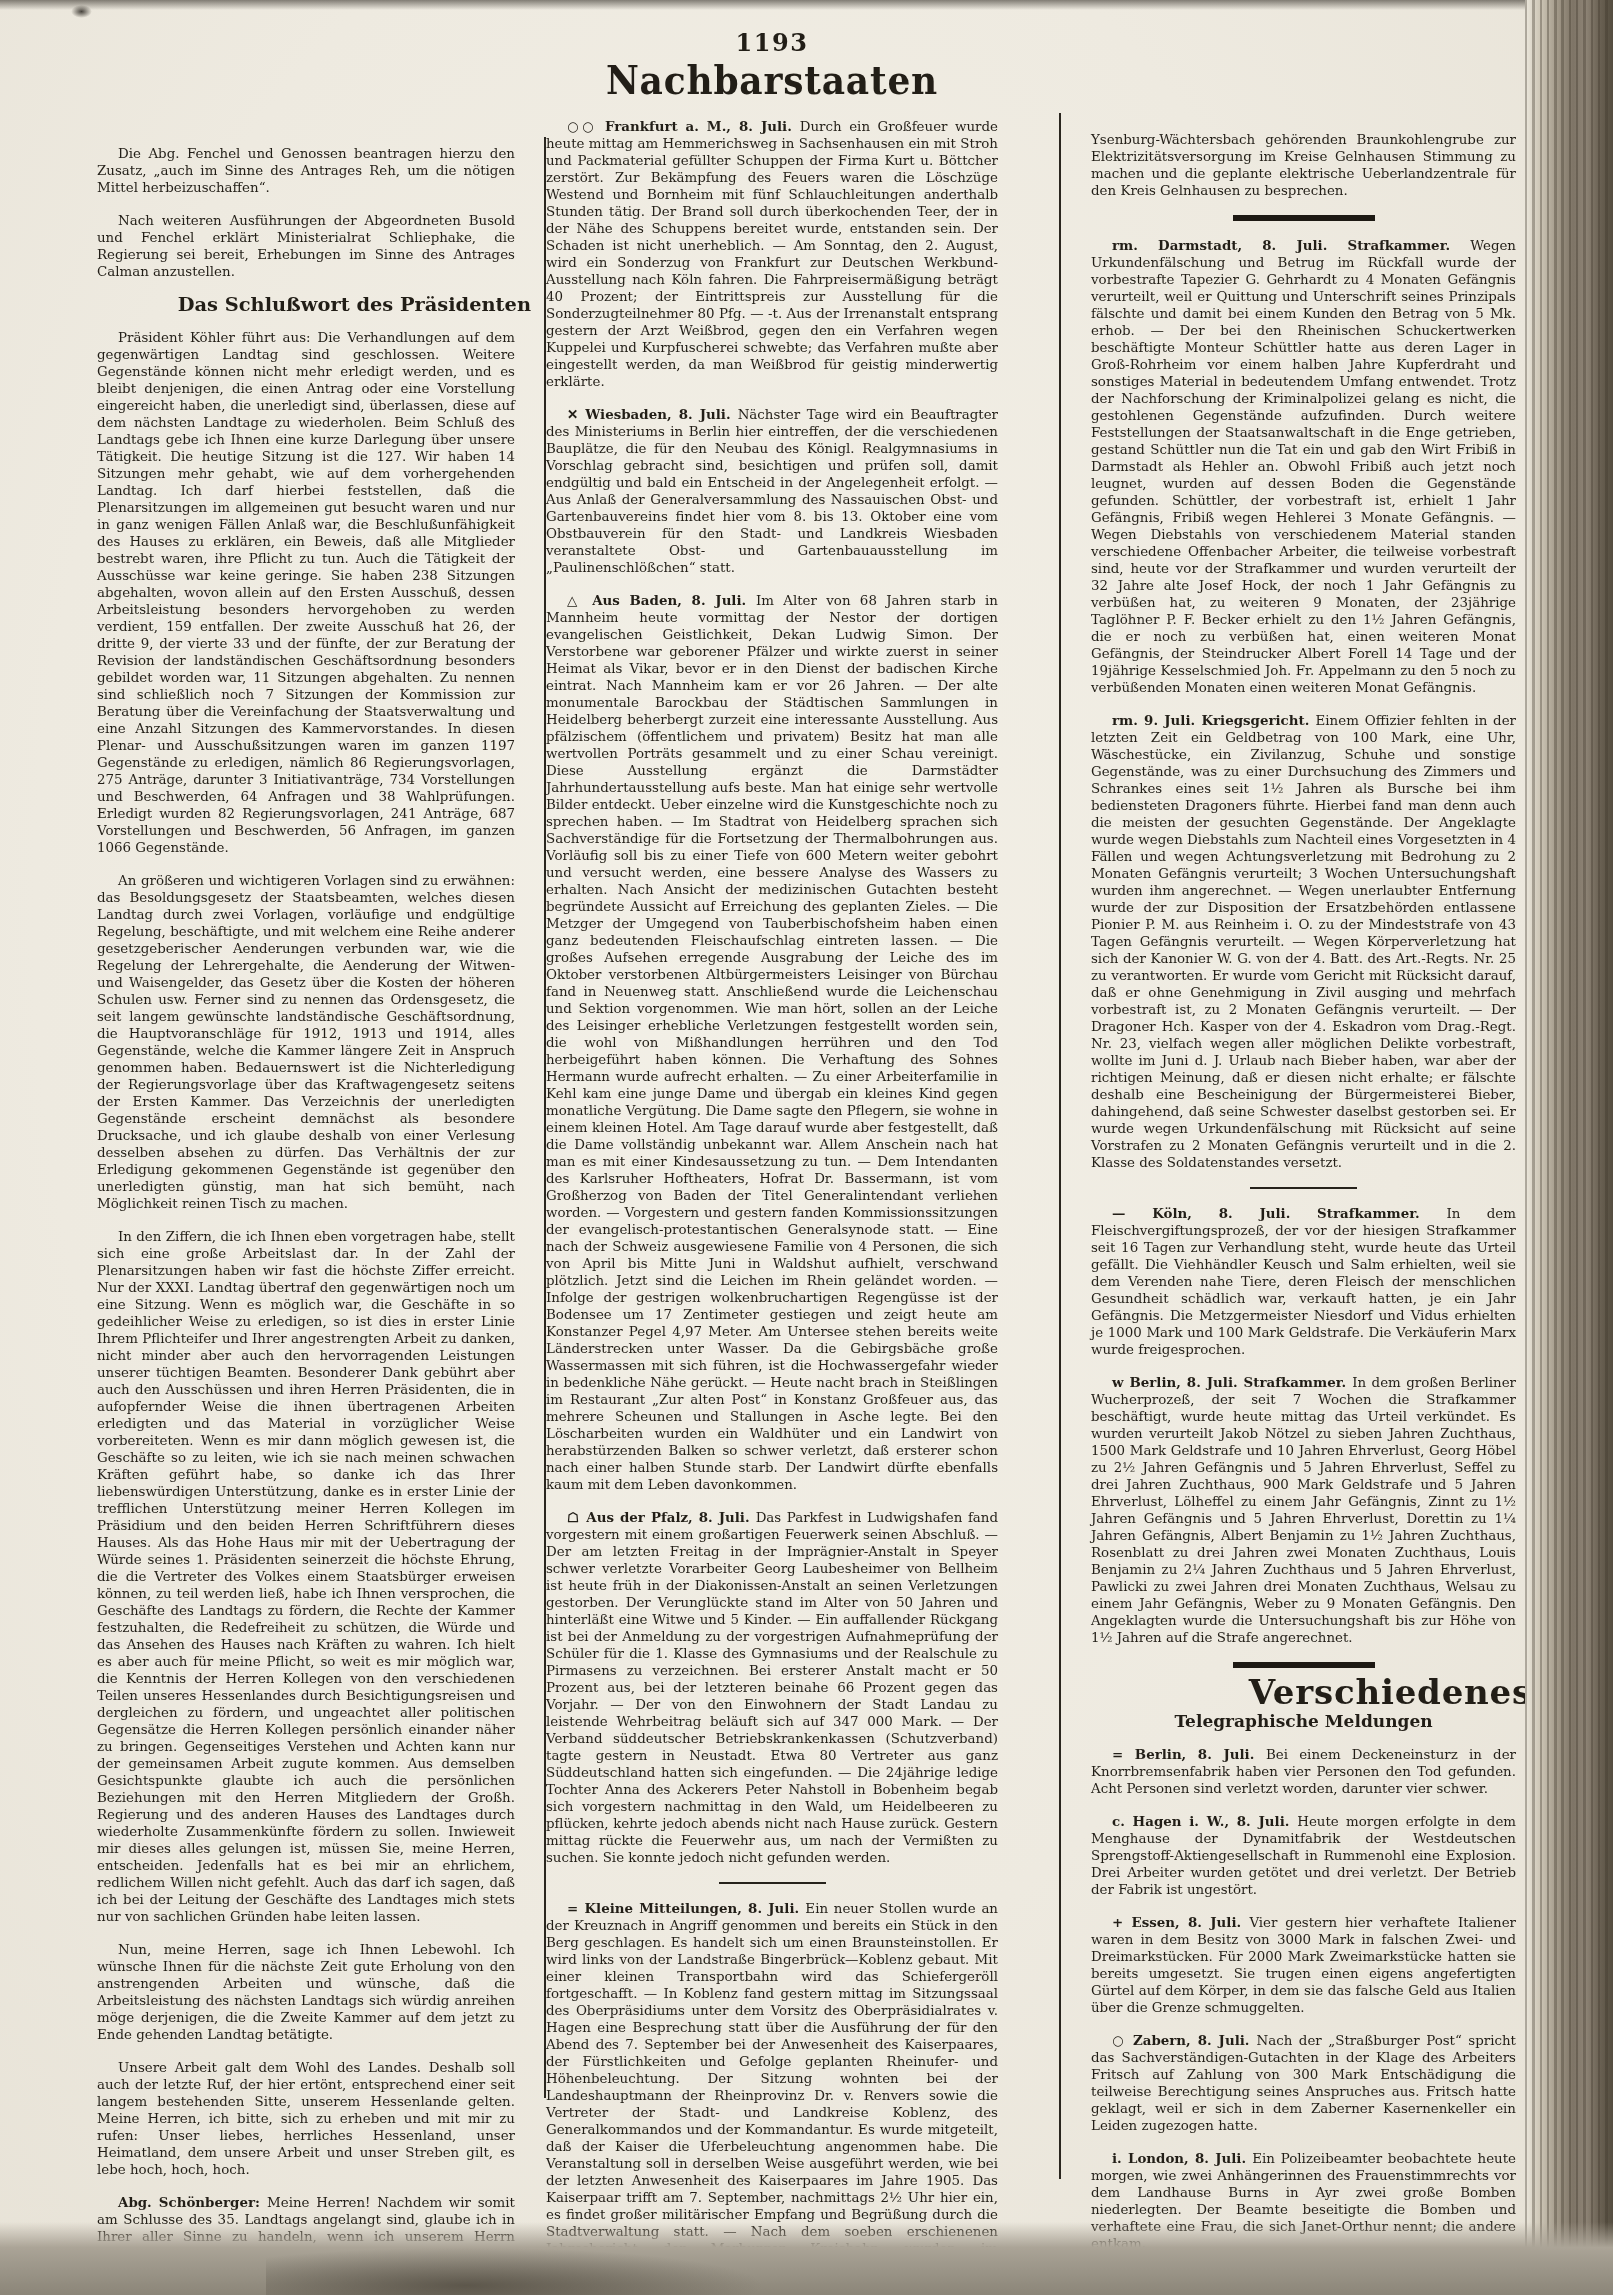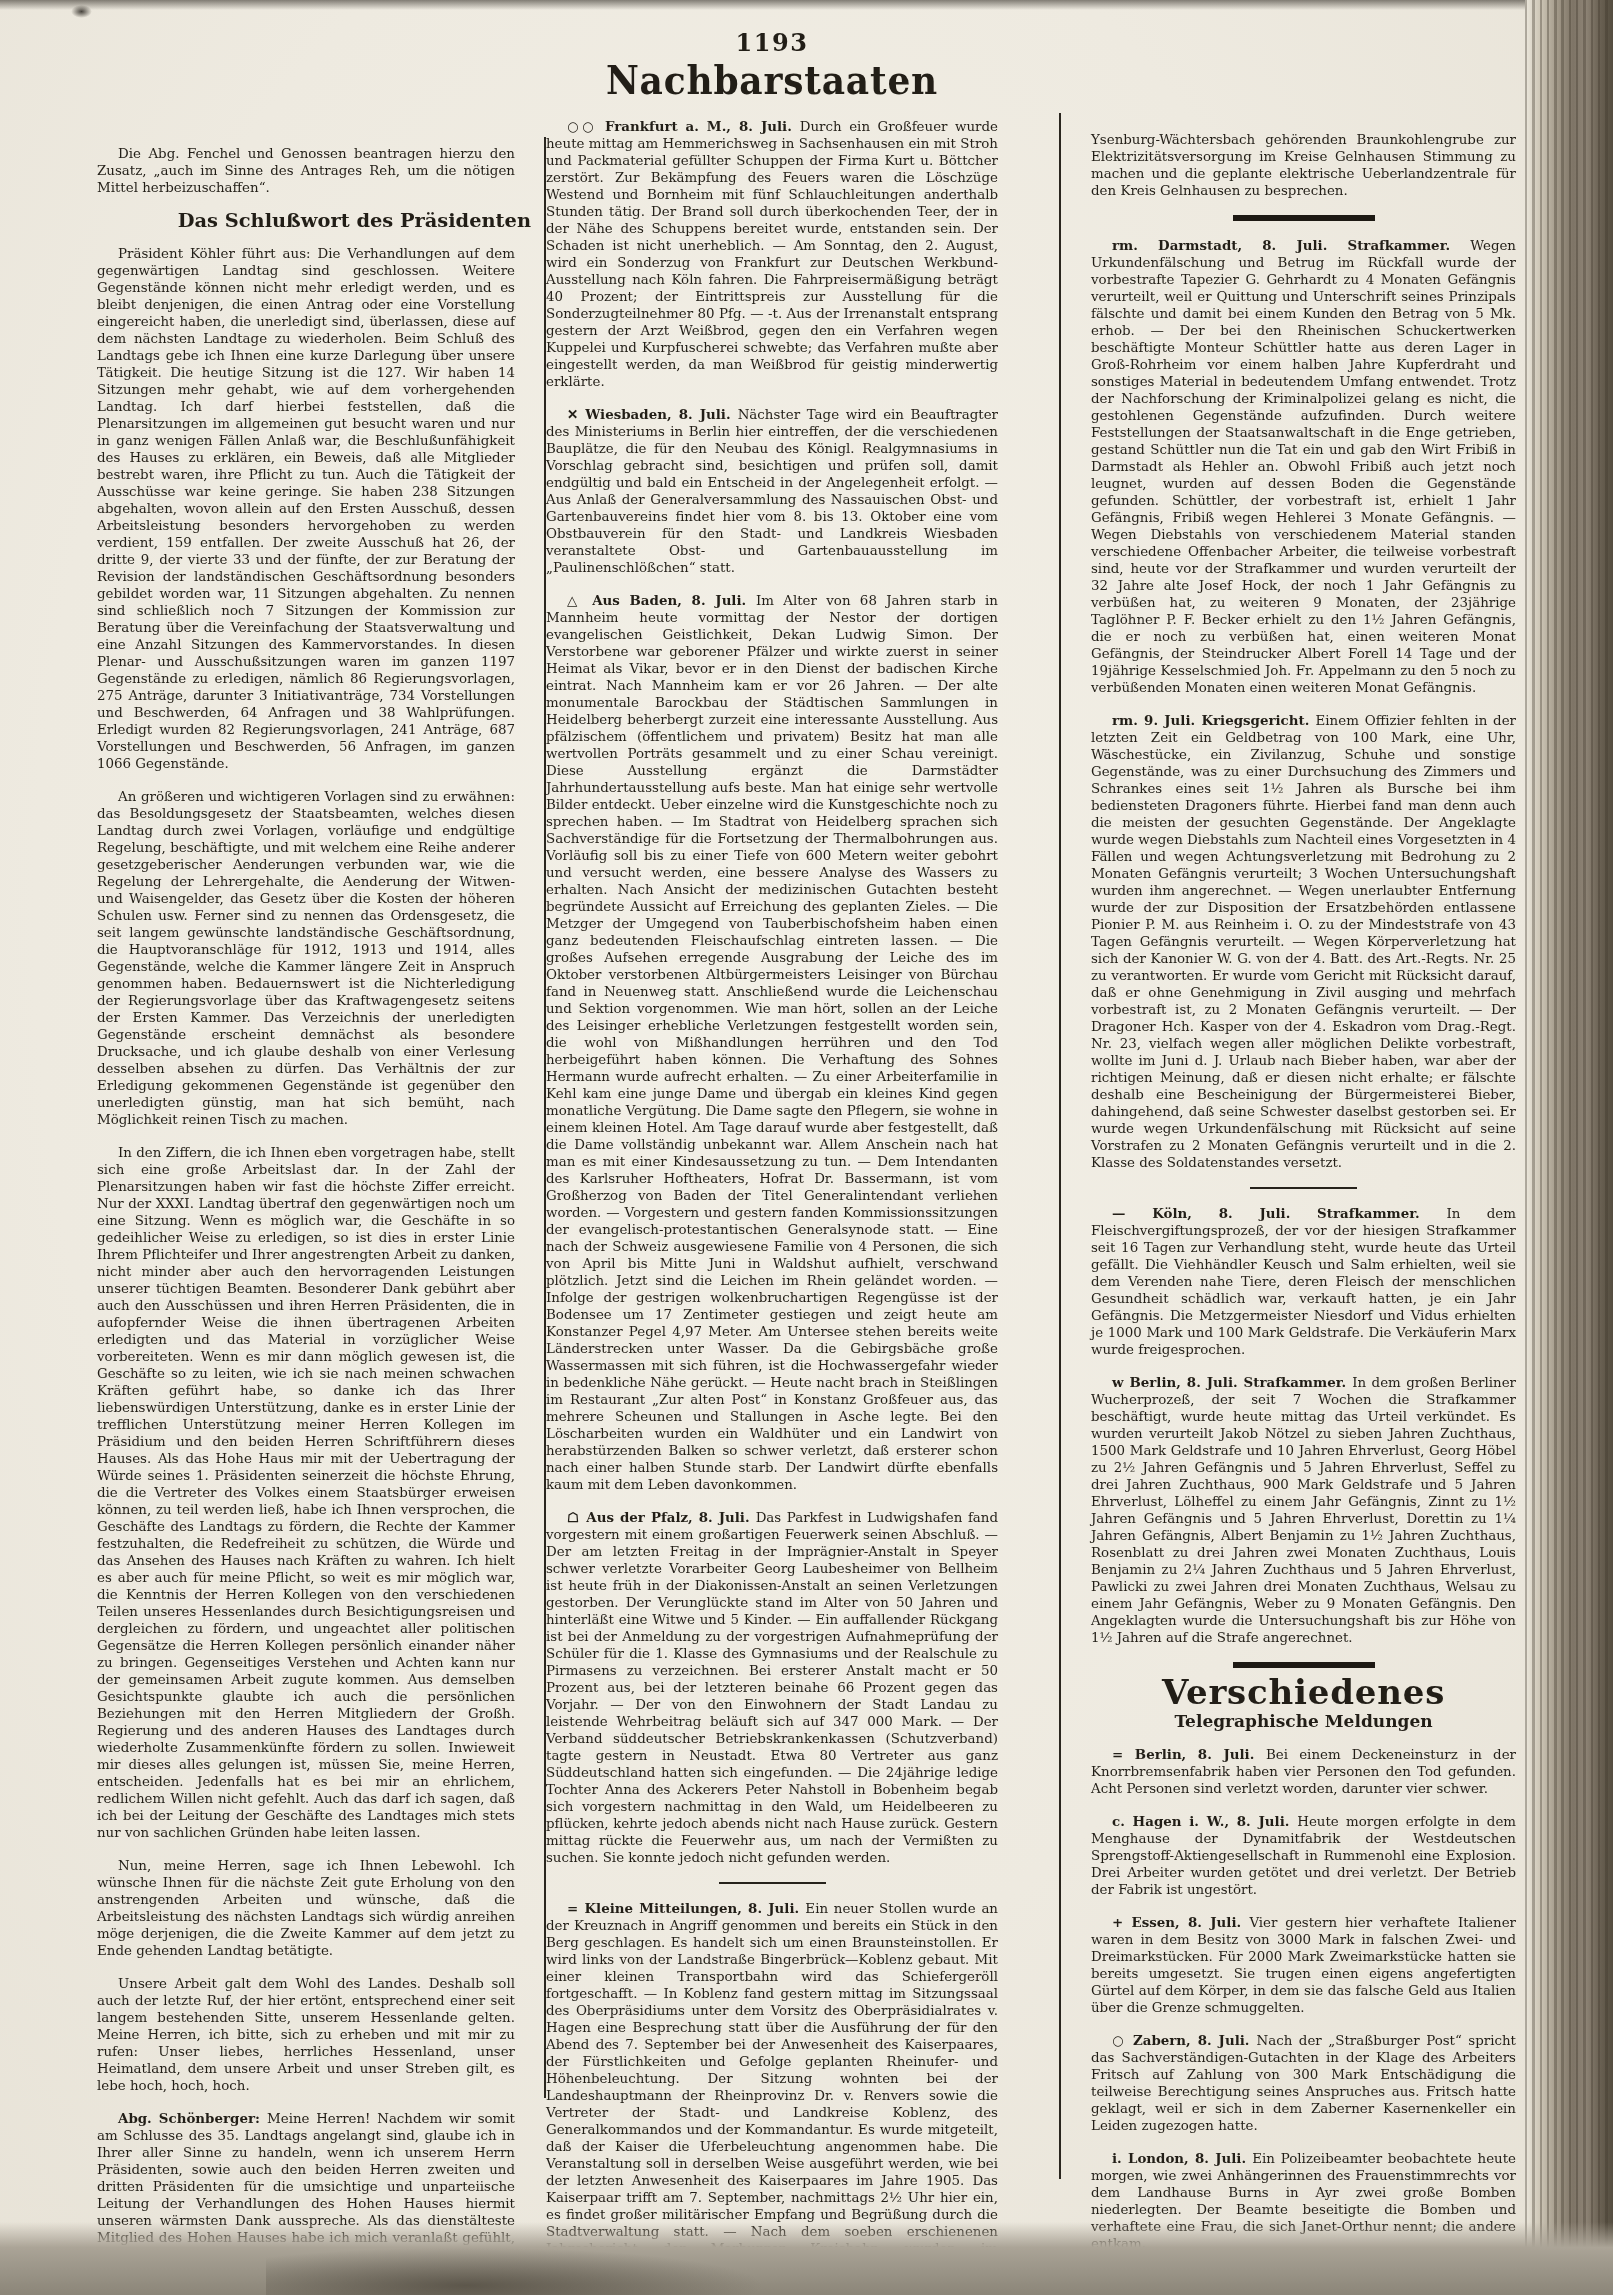--- a/index.html
+++ b/index.html
@@ -31,21 +31,21 @@
   
   .col{position:absolute;font-size:13.4px;line-height:17px;text-align:justify;}
   .col-left{left:81px;top:129px;width:450px;}
   .col-mid{left:530px;top:34px;width:484px;}
   .col-right{left:1075px;top:115px;width:457px;}
   .page-number{text-align:center;font-size:24px;letter-spacing:1.6px;margin:0 0 6.5px 0;font-weight:bold;}
   h1.big-head{font-size:40px;line-height:44px;text-align:center;margin:0 0 8px 0;
         font-weight:bold;letter-spacing:0.8px;font-stretch:condensed;}
   h2.big-head{font-size:36px;line-height:39px;text-align:center;margin:3.2px 0 8px 0;
         font-weight:bold;letter-spacing:0.8px;}
-  h2.big-head2{font-size:34px;line-height:37px;text-align:center;margin:4.8px 0 1.6px 0;
+  h2.big-head2{font-size:34px;line-height:37px;text-align:right;margin:4.8px 0 1.6px 0;
         font-weight:bold;letter-spacing:0.8px;}
   h3.mid-head{font-size:19.4px;text-align:right;margin:6.5px 0 6.5px 0;font-weight:bold;}
   h4.sub-head{font-size:17px;text-align:center;margin:0 0 6.5px 0;font-weight:bold;}
   .art{margin:16px;text-indent:21px;}
   .art .pfx{font-weight:bold;}
   .art .lead{font-weight:bold;}
   .art .sub{font-weight:bold;}
   .art.noindent{text-indent:0;}
   .hr-short{width:107px;height:2.4px;background:#26221b;margin:9.7px auto 9.7px;}
   .hr-thick{width:142px;height:5.6px;background:#1d1913;margin:11.3px auto 6.5px;}
@@ -85,20 +85,21 @@
       <span class="frag">n</span>
       <span class="frag">hl</span>
     </div>
 
   <div class="vrule vrule-1"></div>
   <div class="vrule vrule-2"></div>
 
   <div class="col col-left">
     <div>
         <p class="art">Die Abg. Fenchel und Genossen beantragen hierzu den Zusatz, „auch im Sinne des Antrages Reh, um die nötigen Mittel herbeizuschaffen“.</p>
+        <p class="art">Nach weiteren Ausführungen der Abgeordneten Busold und Fenchel erklärt Ministerialrat Schliephake, die Regierung sei bereit, Erhebungen im Sinne des Antrages Calman anzustellen.</p>
       </div>
     <h3 class="mid-head">Das Schlußwort des Präsidenten</h3>
     <div>
         <p class="art">Präsident Köhler führt aus: Die Verhandlungen auf dem gegenwärtigen Landtag sind geschlossen. Weitere Gegenstände können nicht mehr erledigt werden, und es bleibt denjenigen, die einen Antrag oder eine Vorstellung eingereicht haben, die unerledigt sind, überlassen, diese auf dem nächsten Landtage zu wiederholen. Beim Schluß des Landtags gebe ich Ihnen eine kurze Darlegung über unsere Tätigkeit. Die heutige Sitzung ist die 127. Wir haben 14 Sitzungen mehr gehabt, wie auf dem vorhergehenden Landtag. Ich darf hierbei feststellen, daß die Plenarsitzungen im allgemeinen gut besucht waren und nur in ganz wenigen Fällen Anlaß war, die Beschlußunfähigkeit des Hauses zu erklären, ein Beweis, daß alle Mitglieder bestrebt waren, ihre Pflicht zu tun. Auch die Tätigkeit der Ausschüsse war keine geringe. Sie haben 238 Sitzungen abgehalten, wovon allein auf den Ersten Ausschuß, dessen Arbeitsleistung besonders hervorgehoben zu werden verdient, 159 entfallen. Der zweite Ausschuß hat 26, der dritte 9, der vierte 33 und der fünfte, der zur Beratung der Revision der landständischen Geschäftsordnung besonders gebildet worden war, 11 Sitzungen abgehalten. Zu nennen sind schließlich noch 7 Sitzungen der Kommission zur Beratung über die Vereinfachung der Staatsverwaltung und eine Anzahl Sitzungen des Kammervorstandes. In diesen Plenar- und Ausschußsitzungen waren im ganzen 1197 Gegenstände zu erledigen, nämlich 86 Regierungsvorlagen, 275 Anträge, darunter 3 Initiativanträge, 734 Vorstellungen und Beschwerden, 64 Anfragen und 38 Wahlprüfungen. Erledigt wurden 82 Regierungsvorlagen, 241 Anträge, 687 Vorstellungen und Beschwerden, 56 Anfragen, im ganzen 1066 Gegenstände.</p>
         <p class="art">An größeren und wichtigeren Vorlagen sind zu erwähnen: das Besoldungsgesetz der Staatsbeamten, welches diesen Landtag durch zwei Vorlagen, vorläufige und endgültige Regelung, beschäftigte, und mit welchem eine Reihe anderer gesetzgeberischer Aenderungen verbunden war, wie die Regelung der Lehrergehalte, die Aenderung der Witwen- und Waisengelder, das Gesetz über die Kosten der höheren Schulen usw. Ferner sind zu nennen das Ordensgesetz, die seit langem gewünschte landständische Geschäftsordnung, die Hauptvoranschläge für 1912, 1913 und 1914, alles Gegenstände, welche die Kammer längere Zeit in Anspruch genommen haben. Bedauernswert ist die Nichterledigung der Regierungsvorlage über das Kraftwagengesetz seitens der Ersten Kammer. Das Verzeichnis der unerledigten Gegenstände erscheint demnächst als besondere Drucksache, und ich glaube deshalb von einer Verlesung desselben absehen zu dürfen. Das Verhältnis der zur Erledigung gekommenen Gegenstände ist gegenüber den unerledigten günstig, man hat sich bemüht, nach Möglichkeit reinen Tisch zu machen.</p>
         <p class="art">In den Ziffern, die ich Ihnen eben vorgetragen habe, stellt sich eine große Arbeitslast dar. In der Zahl der Plenarsitzungen haben wir fast die höchste Ziffer erreicht. Nur der XXXI. Landtag übertraf den gegenwärtigen noch um eine Sitzung. Wenn es möglich war, die Geschäfte in so gedeihlicher Weise zu erledigen, so ist dies in erster Linie Ihrem Pflichteifer und Ihrer angestrengten Arbeit zu danken, nicht minder aber auch den hervorragenden Leistungen unserer tüchtigen Beamten. Besonderer Dank gebührt aber auch den Ausschüssen und ihren Herren Präsidenten, die in aufopfernder Weise die ihnen übertragenen Arbeiten erledigten und das Material in vorzüglicher Weise vorbereiteten. Wenn es mir dann möglich gewesen ist, die Geschäfte so zu leiten, wie ich sie nach meinen schwachen Kräften geführt habe, so danke ich das Ihrer liebenswürdigen Unterstützung, danke es in erster Linie der trefflichen Unterstützung meiner Herren Kollegen im Präsidium und den beiden Herren Schriftführern dieses Hauses. Als das Hohe Haus mir mit der Uebertragung der Würde seines 1. Präsidenten seinerzeit die höchste Ehrung, die die Vertreter des Volkes einem Staatsbürger erweisen können, zu teil werden ließ, habe ich Ihnen versprochen, die Geschäfte des Landtags zu fördern, die Rechte der Kammer festzuhalten, die Redefreiheit zu schützen, die Würde und das Ansehen des Hauses nach Kräften zu wahren. Ich hielt es aber auch für meine Pflicht, so weit es mir möglich war, die Kenntnis der Herren Kollegen von den verschiedenen Teilen unseres Hessenlandes durch Besichtigungsreisen und dergleichen zu fördern, und ungeachtet aller politischen Gegensätze die Herren Kollegen persönlich einander näher zu bringen. Gegenseitiges Verstehen und Achten kann nur der gemeinsamen Arbeit zugute kommen. Aus demselben Gesichtspunkte glaubte ich auch die persönlichen Beziehungen mit den Herren Mitgliedern der Großh. Regierung und des anderen Hauses des Landtages durch wiederholte Zusammenkünfte fördern zu sollen. Inwieweit mir dieses alles gelungen ist, müssen Sie, meine Herren, entscheiden. Jedenfalls hat es bei mir an ehrlichem, redlichem Willen nicht gefehlt. Auch das darf ich sagen, daß ich bei der Leitung der Geschäfte des Landtages mich stets nur von sachlichen Gründen habe leiten lassen.</p>
         <p class="art">Nun, meine Herren, sage ich Ihnen Lebewohl. Ich wünsche Ihnen für die nächste Zeit gute Erholung von den anstrengenden Arbeiten und wünsche, daß die Arbeitsleistung des nächsten Landtags sich würdig anreihen möge derjenigen, die die Zweite Kammer auf dem jetzt zu Ende gehenden Landtag betätigte.</p>
         <p class="art">Unsere Arbeit galt dem Wohl des Landes. Deshalb soll auch der letzte Ruf, der hier ertönt, entsprechend einer seit langem bestehenden Sitte, unserem Hessenlande gelten. Meine Herren, ich bitte, sich zu erheben und mit mir zu rufen: Unser liebes, herrliches Hessenland, unser Heimatland, dem unsere Arbeit und unser Streben gilt, es lebe hoch, hoch, hoch.</p>
         <p class="art"><span class="lead">Abg. Schönberger: </span>Meine Herren! Nachdem wir somit am Schlusse des 35. Landtags angelangt sind, glaube ich in Ihrer aller Sinne zu handeln, wenn ich unserem Herrn Präsidenten, sowie auch den beiden Herren zweiten und dritten Präsidenten für die umsichtige und unparteiische Leitung der Verhandlungen des Hohen Hauses hiermit unseren wärmsten Dank ausspreche. Als das dienstälteste Mitglied des Hohen Hauses habe ich mich veranlaßt gefühlt, diesen Dank auszusprechen und ich bin überzeugt, daß mir darin die sämtlichen Herren Abgeordneten zustimmen, auch wenn ich noch den Wunsch anfüge: es möge den Herren Präsidenten noch recht lange möglich sein, in diesem Hohen Hause dem Wohle des Landes in Wort und Tat dienen zu können. (Lebh. Bravo.)</p>
         <p class="art">Präsident Köhler dankt herzlichst und bittet, die Anerkennung auch auf seine Mitkollegen im Präsidium und auf die Beamten der Kammer übertragen zu dürfen. (Bravo.)</p>

